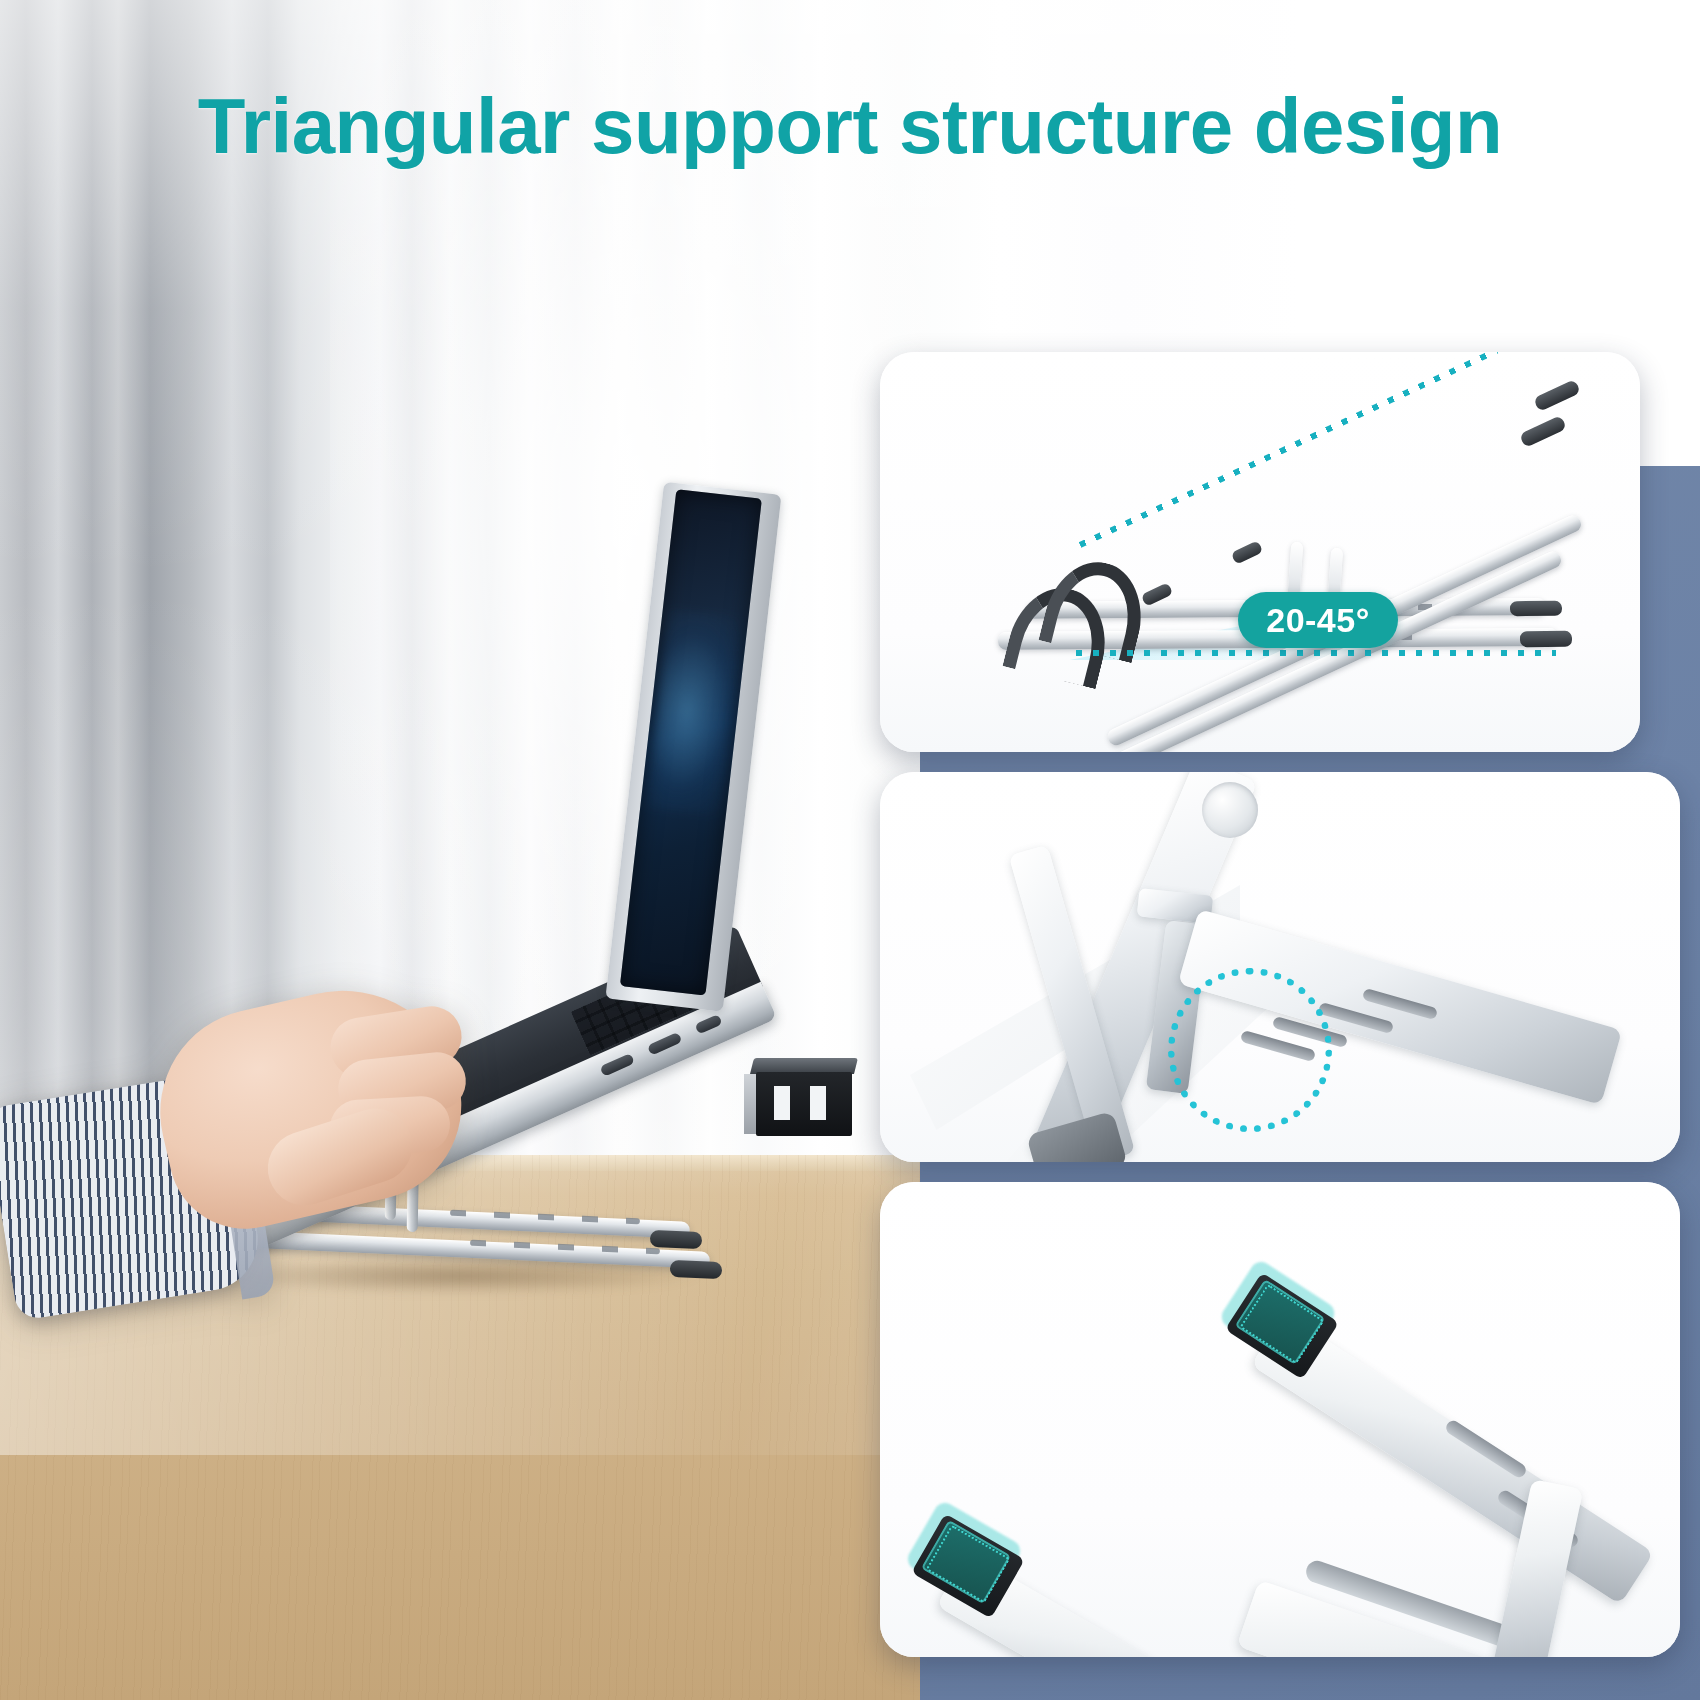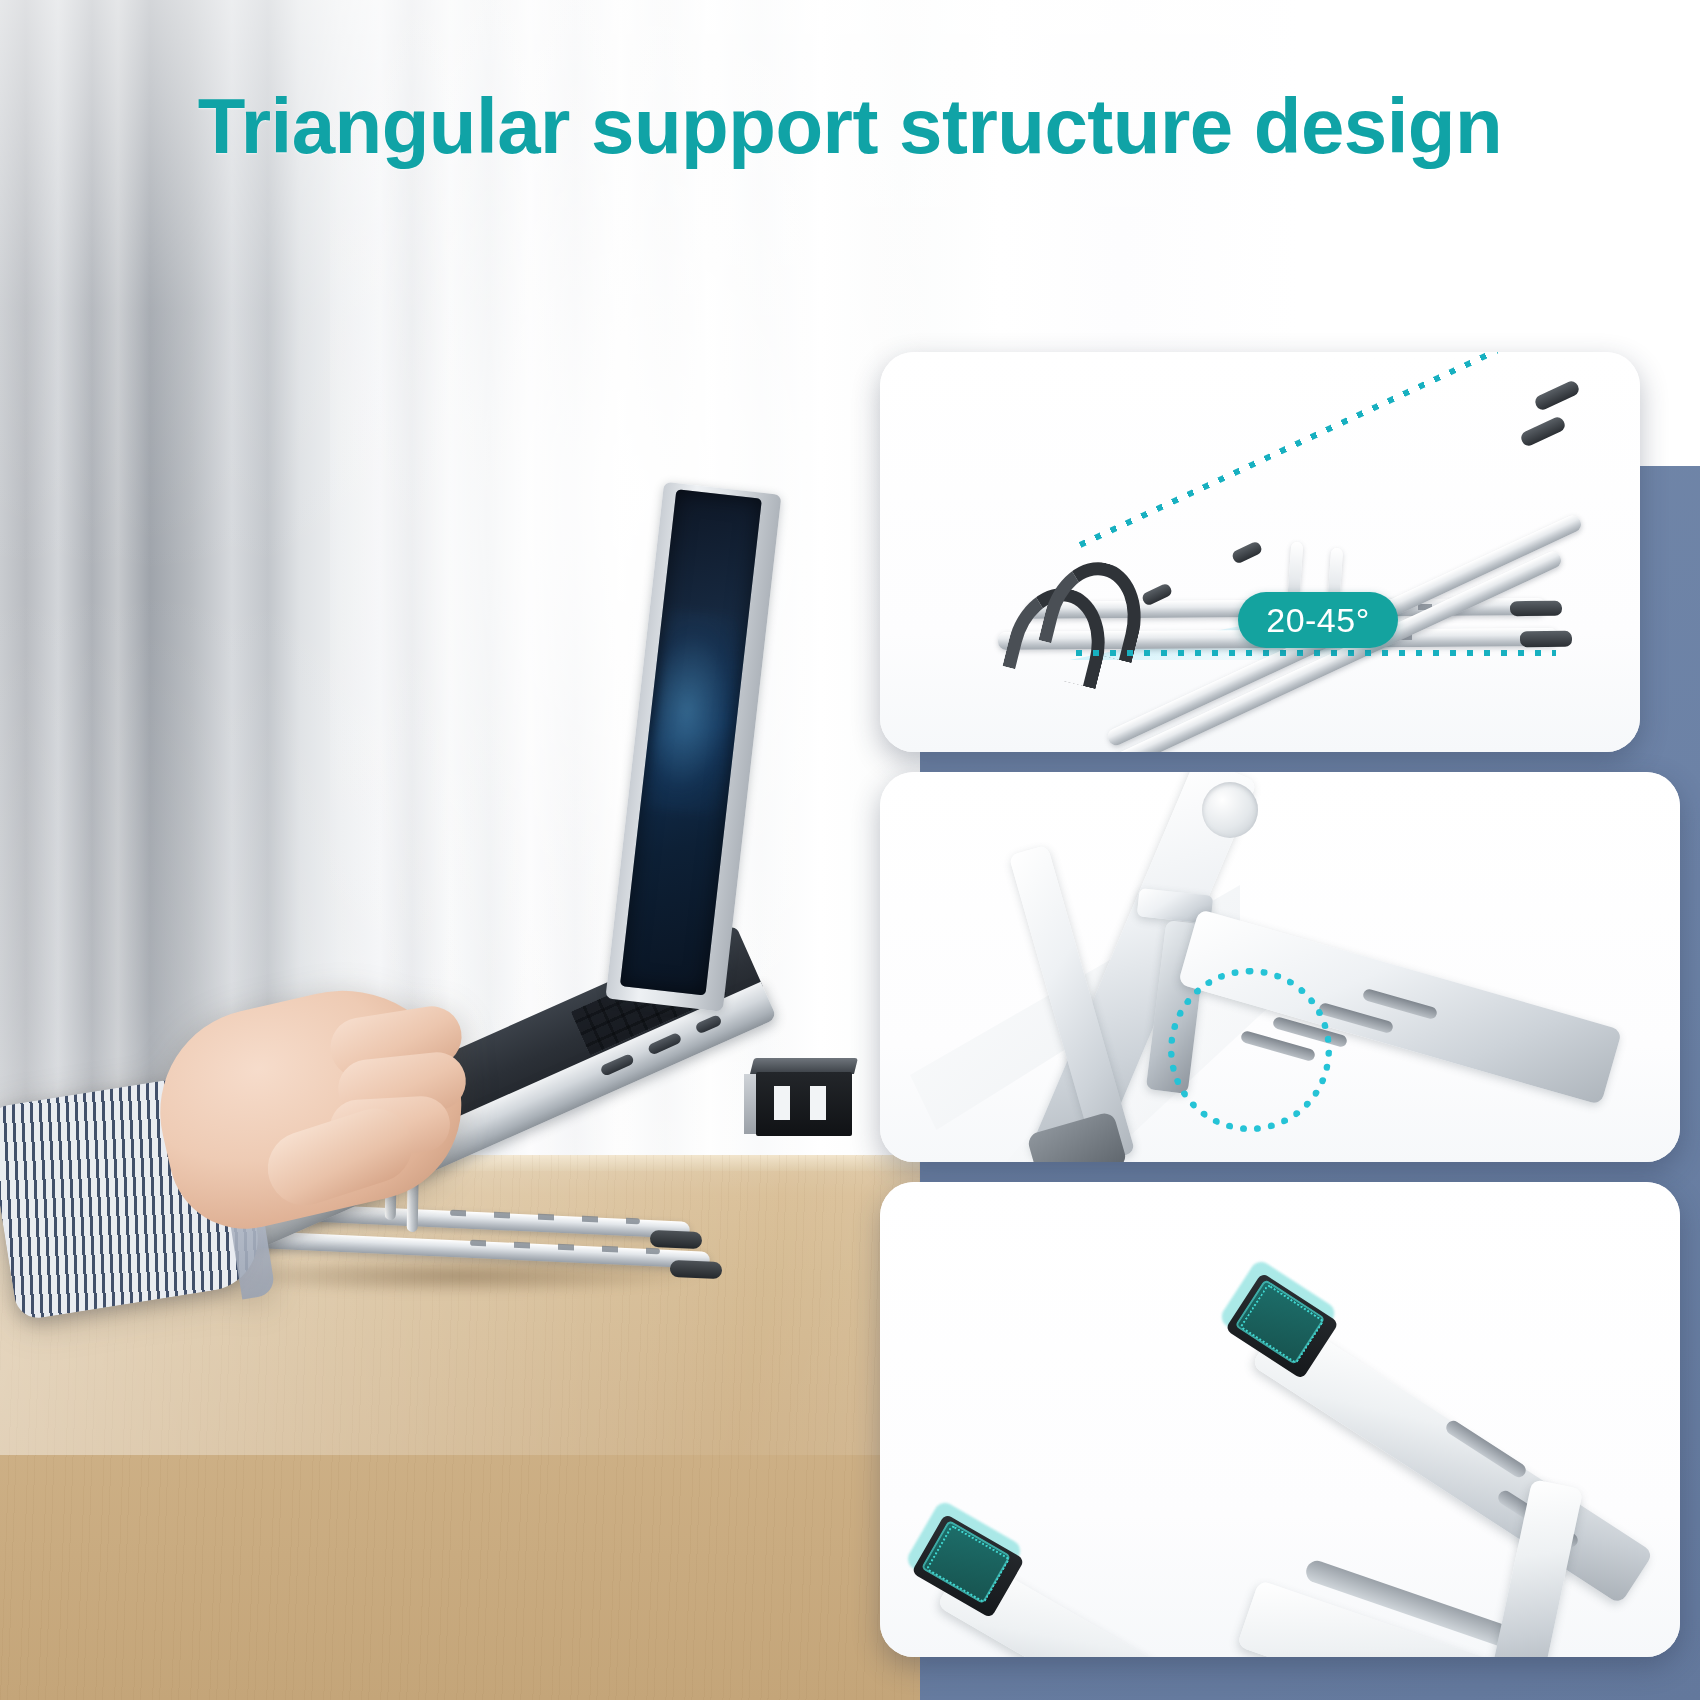--- a/index.html
+++ b/index.html
@@ -172,21 +172,21 @@
     box-shadow:0 2px 5px rgba(70,80,92,.25);}
   .bar-dark{position:absolute;border-radius:7px;background:linear-gradient(180deg,#5a6066,#2b2f34);}
   .hook{position:absolute;width:70px;height:78px;border:13px solid #2f3338;border-radius:50% 50% 0 0/70% 70% 0 0;
     border-bottom:none;border-left-color:#4a4f55;}
   .angle-fill{position:absolute;background:linear-gradient(160deg,rgba(120,222,244,.55),rgba(170,235,250,.18) 70%,rgba(255,255,255,0));}
   .dotline{position:absolute;height:6px;
     background:repeating-linear-gradient(90deg,#17b0c0 0 6px,rgba(0,0,0,0) 6px 17px);}
   .badge{
     position:absolute;display:flex;align-items:center;justify-content:center;
     background:#14a39f;color:#ffffff;border-radius:30px;
-    font-size:34px;font-weight:normal;letter-spacing:.5px;
+    font-size:34px;font-weight:bold;letter-spacing:.5px;
     box-shadow:0 3px 8px rgba(20,90,95,.35);
   }
 
   
   .p2{position:absolute;inset:0;}
   .plate{position:absolute;background:linear-gradient(140deg,#ffffff,#eef1f4 38%,#cdd3d9 72%,#aeb5bc);box-shadow:0 3px 9px rgba(70,80,92,.22);}
   .plate-soft{position:absolute;background:linear-gradient(140deg,#fdfefe,#f3f5f7 60%,#e6e9ec);}
   .slot{position:absolute;border-radius:8px;background:linear-gradient(180deg,#7f868e,#b9bfc5);}
   .knob{position:absolute;border-radius:50%;background:radial-gradient(circle at 36% 32%,#ffffff,#e4e8eb 55%,#c2c8ce);box-shadow:inset 0 2px 5px rgba(120,130,140,.35);}
   .foot-grey{position:absolute;border-radius:12px;background:linear-gradient(160deg,#8f969d,#5e656c);}

